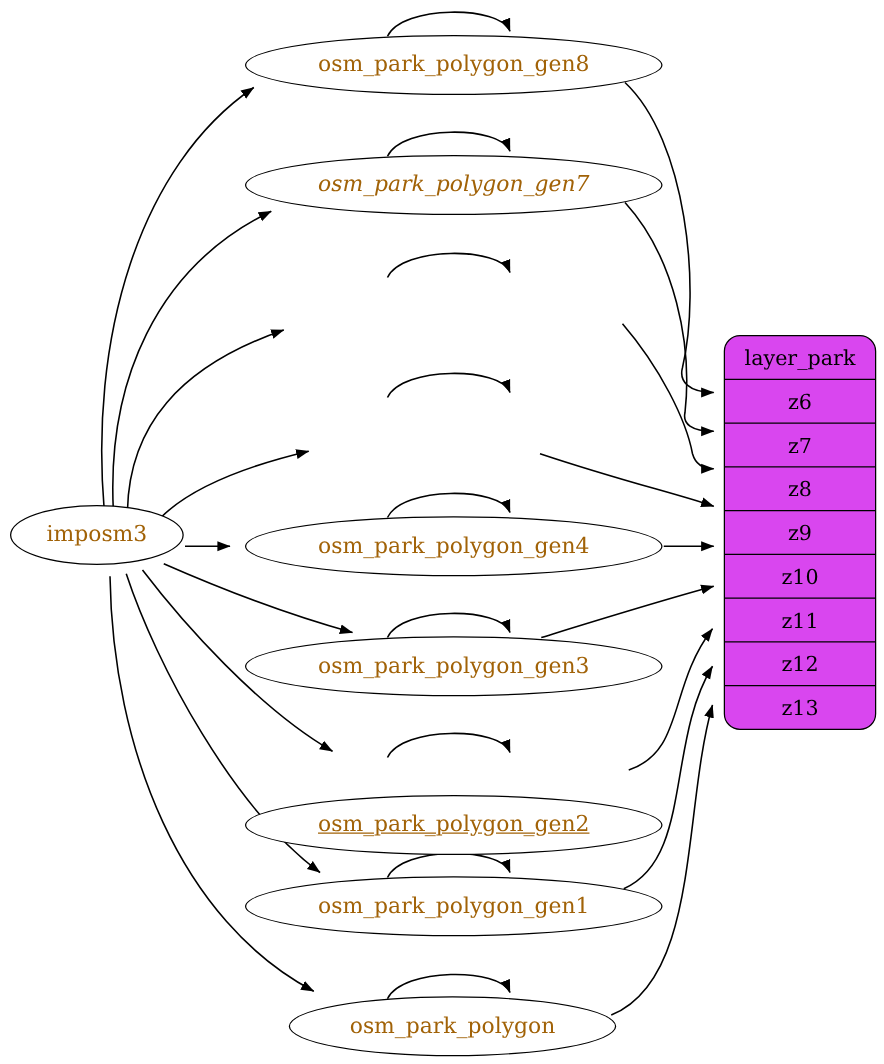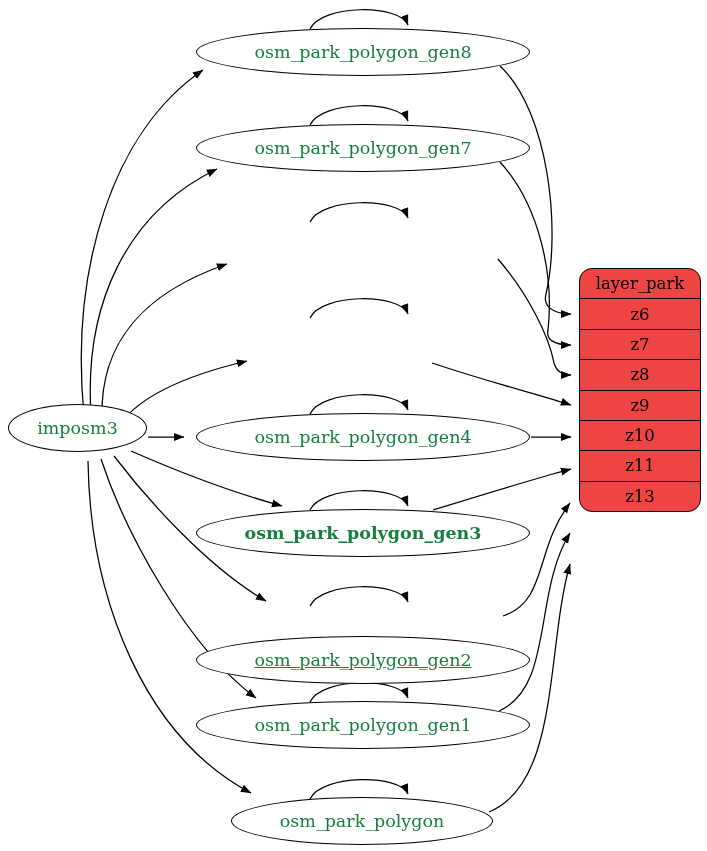--- a/index.html
+++ b/index.html
@@ -14,30 +14,30 @@
     position:absolute; left:0; top:0; width:707px; height:851px;
     pointer-events:none;
   }
   .node {
     position:absolute;
     box-sizing:border-box;
     background:#ffffff;
     border:1.4px solid #000000;
     border-radius:50%;
     display:flex; align-items:center; justify-content:center;
-    font-size:17.5px; color:#15803d;
+    font-size:17.5px; color:#a16207;
     white-space:nowrap;
     z-index:2;
   }
   .gen { left:196px; width:334px; height:48px; }
   .layer-table {
     position:absolute;
-    left:579px; top:268px; width:122px; height:244px;
+    left:579px; top:268px; width:122px; height:316px;
     box-sizing:border-box;
-    background:#ef4444;
+    background:#d946ef;
     border:1.6px solid #000000;
     border-radius:13px;
     display:flex; flex-direction:column;
     overflow:hidden;
     font-size:16.5px; color:#000000;
     z-index:2;
   }
   .layer-row {
     flex:1;
     display:flex; align-items:center; justify-content:center;
@@ -91,43 +91,44 @@
     </g>
   </svg>
 
   <div class="node" style="left:8px; top:404px; width:139px; height:48px;">
     <span>imposm3</span>
   </div>
 
   <div class="node gen" style="top:28px;">
     <span>osm_park_polygon_gen8</span>
   </div>
-  <div class="node gen" style="top:124px;">
+  <div class="node gen" style="top:124px;font-style:italic;">
     <span>osm_park_polygon_gen7</span>
   </div>
   <div class="node gen" style="top:413px;align-items:center;">
     <span>osm_park_polygon_gen4</span>
   </div>
-  <div class="node gen" style="top:509px;font-weight:bold;">
+  <div class="node gen" style="top:509px;">
     <span>osm_park_polygon_gen3</span>
   </div>
   <div class="node gen" style="top:636px;text-decoration:underline;">
     <span>osm_park_polygon_gen2</span>
   </div>
   <div class="node gen" style="top:701px;">
     <span>osm_park_polygon_gen1</span>
   </div>
   <div class="node" style="left:231px; top:797px; width:262px; height:48px;justify-content:center;">
     <span>osm_park_polygon</span>
   </div>
 
   <div class="layer-table">
     <div class="layer-row">layer_park</div>
     <div class="layer-row">z6</div>
     <div class="layer-row">z7</div>
     <div class="layer-row">z8</div>
     <div class="layer-row">z9</div>
     <div class="layer-row">z10</div>
     <div class="layer-row">z11</div>
+    <div class="layer-row">z12</div>
     <div class="layer-row">z13</div>
   </div>
 
 </div>
 
 </body></html>

